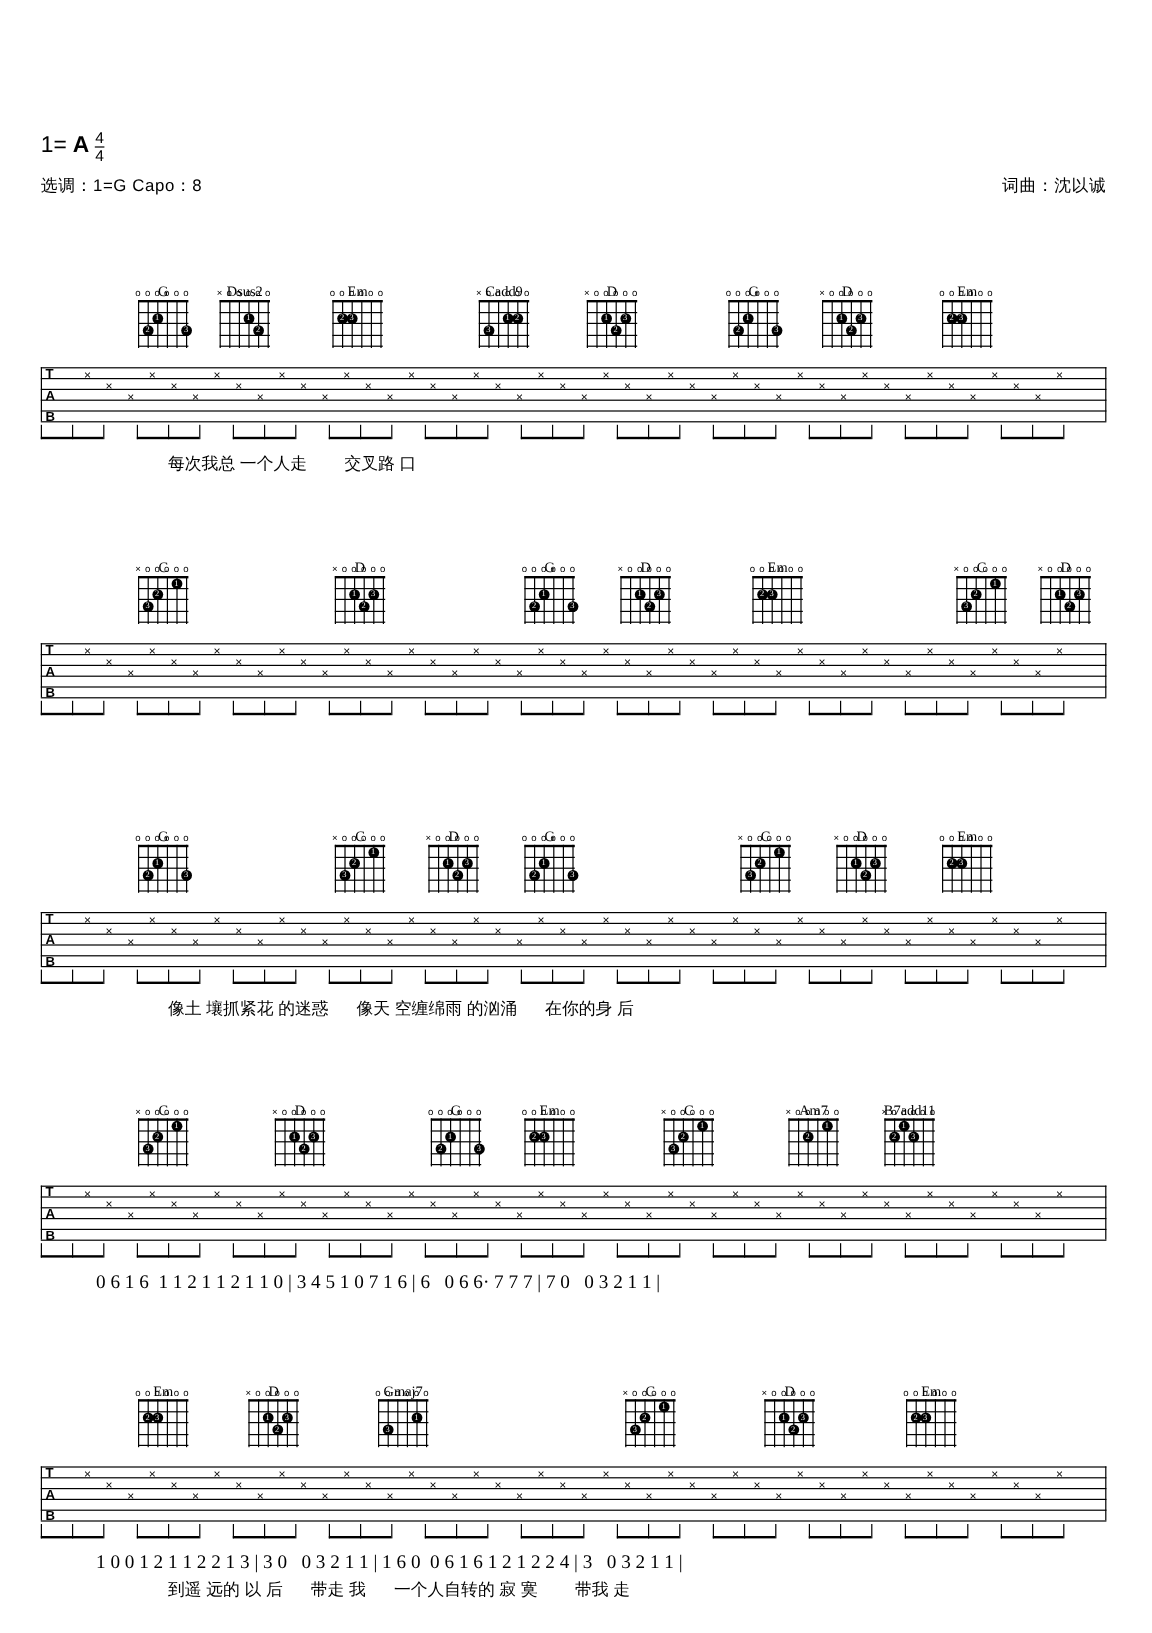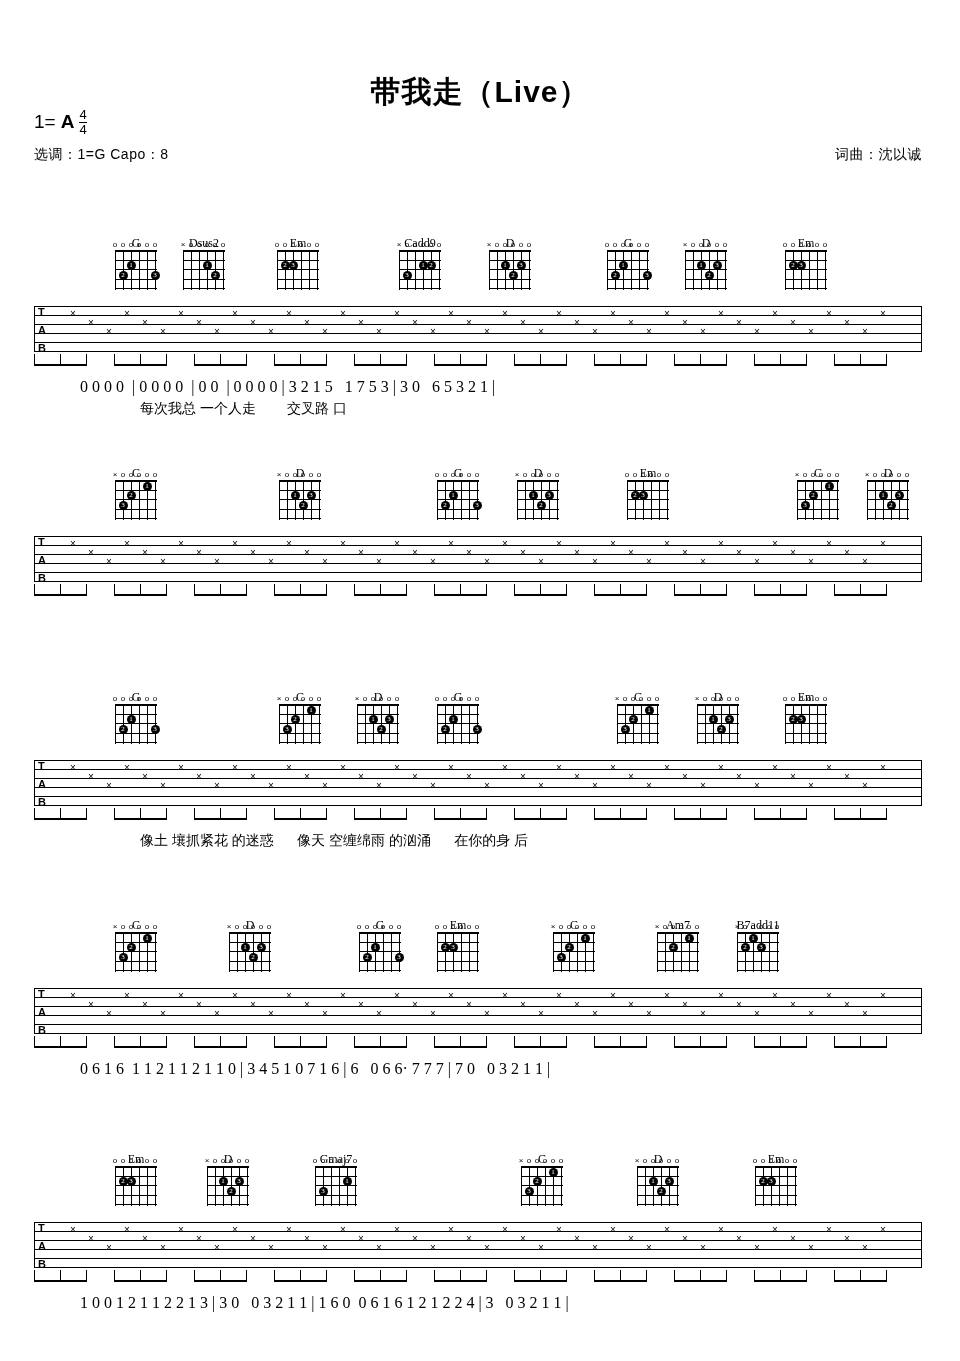--- a/index.html
+++ b/index.html
@@ -53,21 +53,20 @@
 
   <div class="key">
     <span>1=</span>
     <span style="font-weight:bold;">A</span>
     <span class="frac">
       <span class="num" style="border-bottom:1px solid #000;">4</span>
       <span>4</span>
     </span>
   </div>
 
-  <div class="title">带我走（Live）</div>
   <div class="capo">选调：1=G  Capo：8</div>
   <div class="composer">词曲：沈以诚</div>
 
   <div id="systems-host">
       <div class="system" style="top: 236px;">
         <div class="chordrow">
           <div class="chord" style="left: 108px;">
             <div class="cname">G</div>
             <div class="grid">
               <div class="nut"></div>
@@ -407,23 +406,20 @@
             <div class="beam" style="left: 720px; top: 10px; width: 52px;"></div>
             <div class="stem" style="left: 720px; top: 0px;"></div>
             <div class="stem" style="left: 746px; top: 0px;"></div>
             <div class="stem" style="left: 772px; top: 0px;"></div>
             <div class="beam" style="left: 800px; top: 10px; width: 52px;"></div>
             <div class="stem" style="left: 800px; top: 0px;"></div>
             <div class="stem" style="left: 826px; top: 0px;"></div>
             <div class="stem" style="left: 852px; top: 0px;"></div>
           </div>
         </div>
-        <div class="numline">
-          <div class="n" style="left: 80px;">0 0 0 0  | 0 0 0 0  | 0 0  | 0 0 0 0 | 3 2 1 5   1 7 5 3 | 3 0   6 5 3 2 1 |</div>
-        </div>
         <div class="lyric">
           <div class="l" style="left: 140px;">每次我总 一个人走        交叉路 口</div>
         </div>
       </div>
       <div class="system" style="top: 466px;">
         <div class="chordrow">
           <div class="chord" style="left: 108px;">
             <div class="cname">C</div>
             <div class="grid">
               <div class="nut"></div>
@@ -1682,15 +1678,18 @@
             <div class="stem" style="left: 772px; top: 0px;"></div>
             <div class="beam" style="left: 800px; top: 10px; width: 52px;"></div>
             <div class="stem" style="left: 800px; top: 0px;"></div>
             <div class="stem" style="left: 826px; top: 0px;"></div>
             <div class="stem" style="left: 852px; top: 0px;"></div>
           </div>
         </div>
         <div class="numline">
           <div class="n" style="left: 80px;">1 0 0 1 2 1 1 2 2 1 3 | 3 0   0 3 2 1 1 | 1 6 0  0 6 1 6 1 2 1 2 2 4 | 3   0 3 2 1 1 |</div>
         </div>
+        <div class="lyric">
+          <div class="l" style="left: 140px;">到遥 远的 以 后      带走 我      一个人自转的 寂 寞        带我 走</div>
+        </div>
       </div>
     </div>
 </div>
 
 </body></html>

